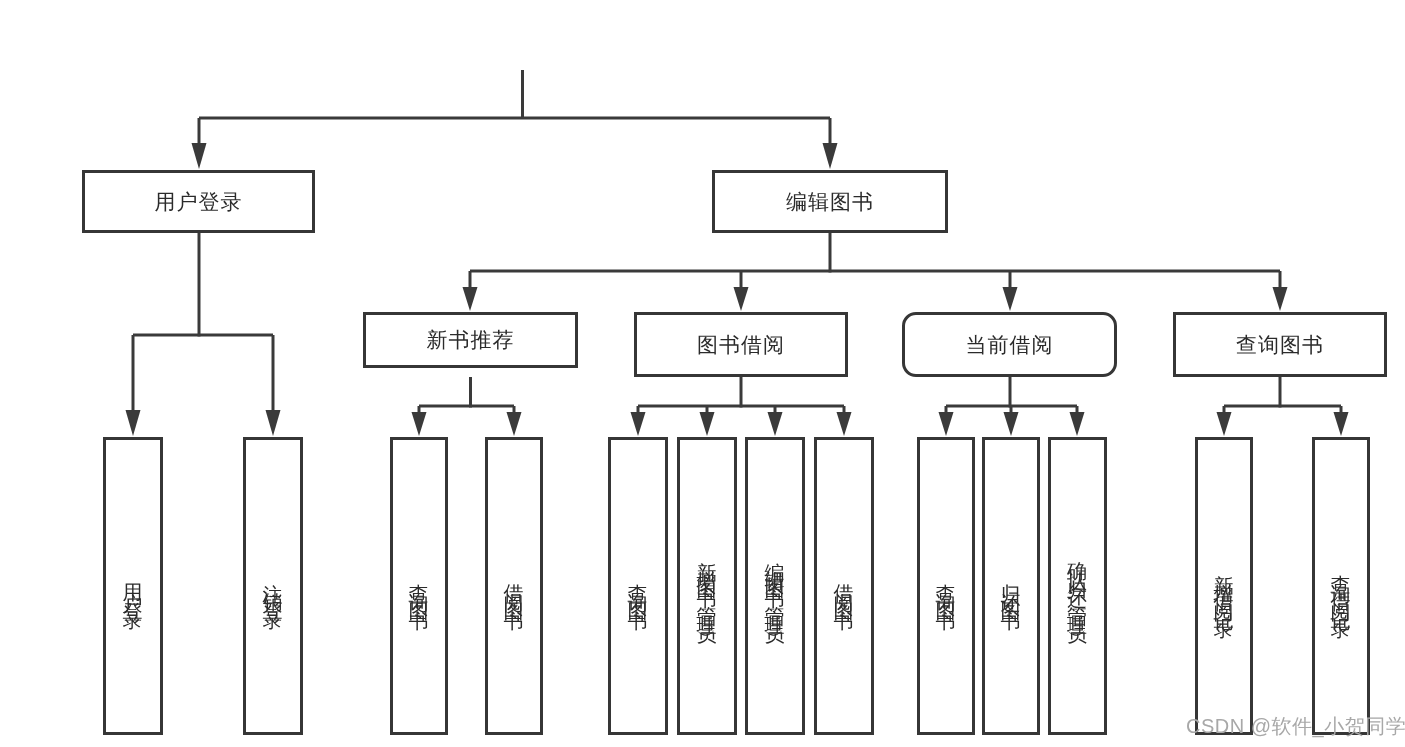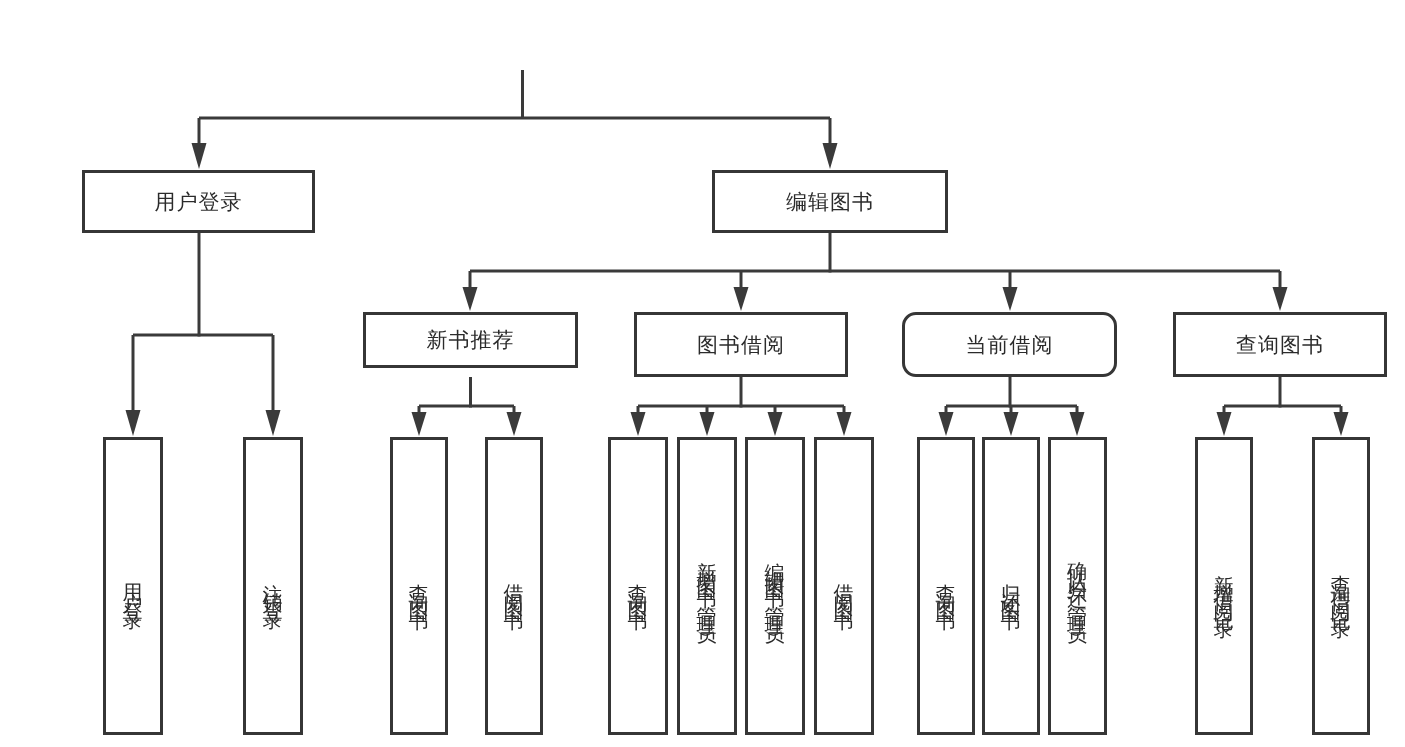--- a/index.html
+++ b/index.html
@@ -168,14 +168,15 @@
     <span class="vtext">确认归还（管理员）</span>
   </div>
 
   <div class="leaf" style="left:1195px;width:58px;">
     <span class="vtext">新增借阅记录</span>
   </div>
   <div class="leaf" style="left:1312px;width:58px;">
     <span class="vtext">查询借阅记录</span>
   </div>
 
+  <div class="watermark">CSDN @软件_小贺同学</div>
 
 </div>
 
 </body></html>

